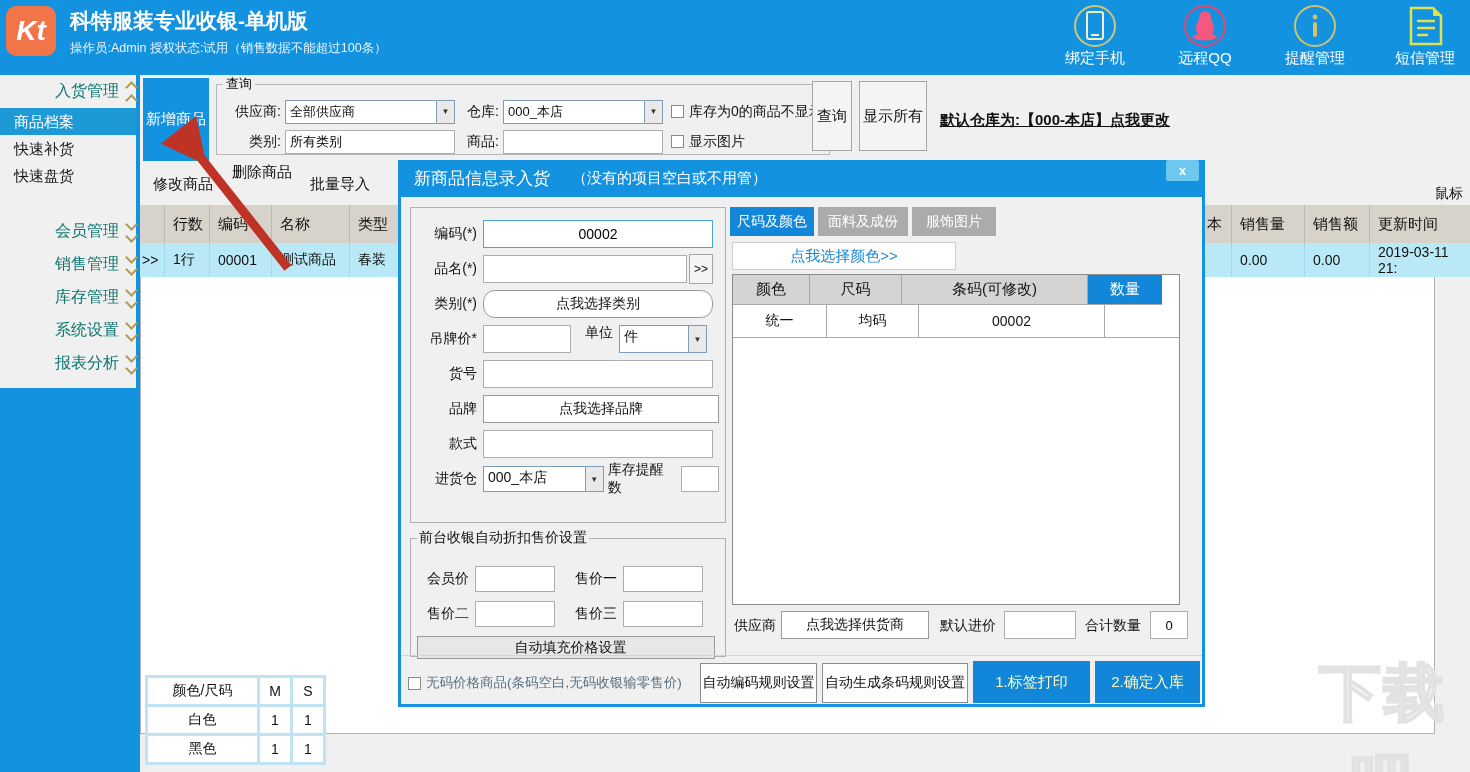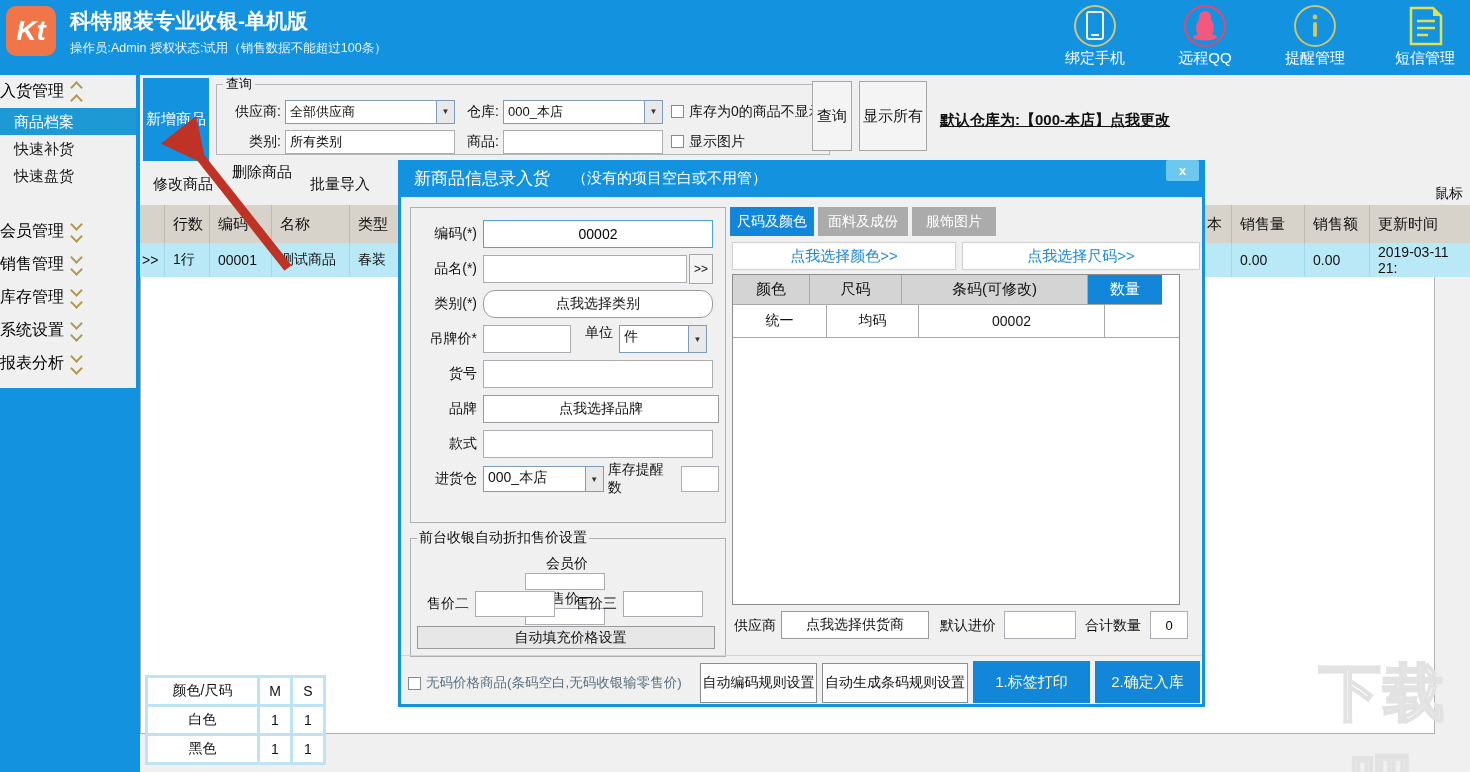--- a/index.html
+++ b/index.html
@@ -15,22 +15,22 @@
   .app-title{position:absolute;left:70px;top:7px;color:#fff;font-size:21px;font-weight:bold;}
   .app-sub{position:absolute;left:70px;top:40px;color:#eaf6ff;font-size:12.5px;}
   .hactions{position:absolute;right:2px;top:3px;display:flex;gap:24px;}
   .haction{width:86px;text-align:center;color:#fff;font-size:15px;cursor:pointer;}
   .haction .ic{height:46px;display:flex;align-items:center;justify-content:center;}
 
   
   .sidebar{position:absolute;left:0;top:75px;width:140px;height:697px;background:#1392e0;
            border-right:4px solid #1392e0;box-sizing:border-box;}
   .menu{background:#f0f0f0;width:136px;padding-bottom:8px;}
-  .mgroup{height:33px;display:flex;align-items:center;justify-content:flex-start;gap:8px;
-          color:#000000;font-size:16px;cursor:pointer;}
+  .mgroup{height:33px;display:flex;align-items:center;justify-content:flex-end;gap:8px;
+          color:#0f766e;font-size:16px;cursor:pointer;}
   .mitem{height:27px;line-height:27px;padding-left:14px;font-size:15px;color:#1a1a1a;cursor:pointer;}
   .mitem.sel{background:#1d9ad6;color:#fff;}
   .mgap{height:26px;}
   .chev{display:inline-block;width:7px;height:7px;border-right:2px solid #b09a50;border-bottom:2px solid #b09a50;}
   .chev.up{transform:rotate(-135deg);margin-top:4px;}
   .chev.dn{transform:rotate(45deg);margin-bottom:3px;}
   .chevstack{display:inline-flex;flex-direction:column;line-height:0;gap:0px;}
 
   
   .main{position:absolute;left:140px;top:75px;width:1330px;height:697px;background:#f0f0f0;}
@@ -371,41 +371,40 @@
           <span class="val" style="font-size:14px;">000_本店</span>
           <span class="arr">▼</span>
         </div>
         <span style="font-size:14px;margin:0 4px;">库存提醒数</span>
         <input class="inp" style="width: 38px; height: 26px;">
       </div>
     </div>
 
     <fieldset class="pricebox">
       <legend>前台收银自动折扣售价设置</legend>
-      <div class="frow" style="margin-top:8px;flex-direction:column;">
+      <div class="frow" style="margin-top:18px;">
         <span class="flabel" style="width:52px;">会员价</span>
         <input class="inp" style="width: 80px; height: 26px;">
         <span class="flabel" style="width:62px;">售价一</span>
         <input class="inp" style="width: 80px; height: 26px;">
       </div>
       <div class="frow">
         <span class="flabel" style="width:52px;">售价二</span>
         <input class="inp" style="width: 80px; height: 26px;">
         <span class="flabel" style="width:62px;">售价三</span>
         <input class="inp" style="width: 80px; height: 26px;">
       </div>
       <div class="gray-btn" style="width:298px;height:23px;margin-top:8px;padding-left:9px;">自动填充价格设置</div>
     </fieldset>
 
     <div class="tab on" style="left:329px;width:84px;">尺码及颜色</div>
     <div class="tab off" style="left:417px;width:90px;">面料及成份</div>
     <div class="tab off" style="left:511px;width:84px;">服饰图片</div>
 
     <div class="pickbtn" style="left:331px;width:224px;">点我选择颜色&gt;&gt;</div>
-    <div class="pickbtn" style="left:561px;width:238px;">点我选择尺码&gt;&gt;</div>
 
     <div class="skuwrap">
       <div class="skurow skuhead">
         <div class="c" style="width:77px;">颜色</div>
         <div class="c" style="width:92px;">尺码</div>
         <div class="c" style="width:186px;">条码(可修改)</div>
         <div class="c qty" style="width:74px;border-right:none;">数量</div>
       </div>
       <div class="skurow skudata">
         <div class="c" style="width:94px;">统一</div>

